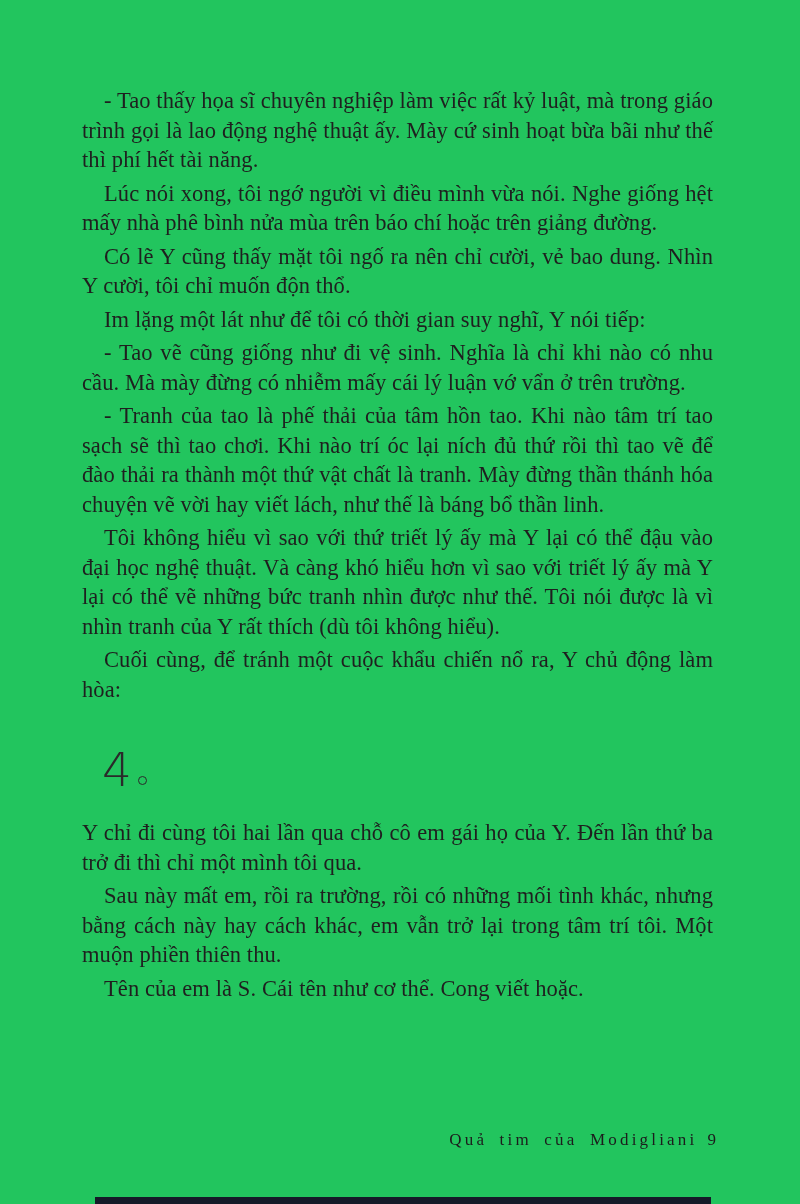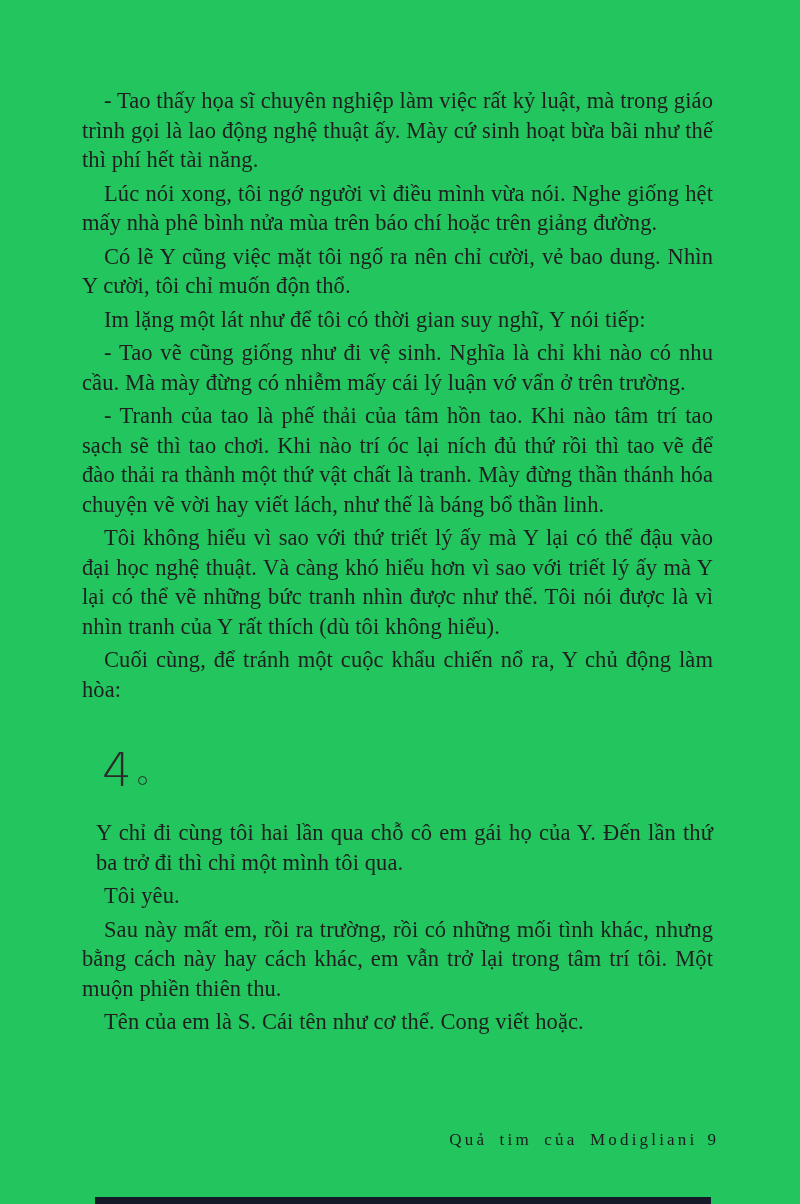--- a/index.html
+++ b/index.html
@@ -19,21 +19,21 @@
     width: 631px;
   }
   .content p {
     margin: 0 0 4px 0;
     font-size: 22.5px;
     line-height: 29.5px;
     text-align: justify;
     text-indent: 22px;
     letter-spacing: 0.1px;
   }
-  .content p.no-indent { text-indent: 0; margin-left: 14px; }
+  .content p.no-indent { text-indent: 0; }
   .content .it { }
   .section-heading {
     margin-top: 42px;
     margin-bottom: 20px;
     padding-left: 20px;
     height: 52px;
     line-height: 48px;
   }
   .section-number {
     font-family: "DejaVu Sans", "Liberation Sans", sans-serif;
@@ -72,33 +72,32 @@
   }
 </style>
 </head>
 <body>
 
 <div class="page">
   <div class="content">
     <div>
         <p><span>- Tao thấy họa sĩ chuyên nghiệp làm việc rất kỷ luật, mà trong giáo trình gọi là lao động nghệ thuật ấy. Mày cứ sinh hoạt bừa bãi như thế thì phí hết tài năng.</span></p>
         <p><span>Lúc nói xong, tôi ngớ người vì điều mình vừa nói. Nghe giống hệt mấy nhà phê bình nửa mùa trên báo chí hoặc trên giảng đường.</span></p>
-        <p><span>Có lẽ Y cũng việc mặt tôi ngố ra nên chỉ cười, vẻ bao dung. Nhìn Y cười, tôi chỉ muốn độn thổ.</span></p>
+        <p><span>Có lẽ Y cũng thấy mặt tôi ngố ra nên chỉ cười, vẻ bao dung. Nhìn Y cười, tôi chỉ muốn độn thổ.</span></p>
         <p><span>Im lặng một lát như để tôi có thời gian suy nghĩ, Y nói tiếp:</span></p>
         <p><span>- Tao vẽ cũng giống như đi vệ sinh. Nghĩa là chỉ khi nào có nhu cầu. Mà mày đừng có nhiễm mấy cái lý luận vớ vẩn ở trên trường.</span></p>
         <p><span>- Tranh của tao là phế thải của tâm hồn tao. Khi nào tâm trí tao sạch sẽ thì tao chơi. Khi nào trí óc lại ních đủ thứ rồi thì tao vẽ để đào thải ra thành một thứ vật chất là tranh. Mày đừng thần thánh hóa chuyện vẽ vời hay viết lách, như thế là báng bổ thần linh.</span></p>
         <p><span>Tôi không hiểu vì sao với thứ triết lý ấy mà Y lại có thể đậu vào đại học nghệ thuật. Và càng khó hiểu hơn vì sao với triết lý ấy mà Y lại có thể vẽ những bức tranh nhìn </span><span class="it">được</span><span> như thế. Tôi nói </span><span class="it">được</span><span> là vì nhìn tranh của Y rất thích (dù tôi không hiểu).</span></p>
         <p><span>Cuối cùng, để tránh một cuộc khẩu chiến nổ ra, Y chủ động làm hòa:</span></p>
       </div>
     <div class="section-heading">
       <span class="section-number">4</span><span class="ring"></span>
     </div>
     <div>
         <p class="no-indent"><span>Y chỉ đi cùng tôi hai lần qua chỗ cô em gái họ của Y. Đến lần thứ ba trở đi thì chỉ một mình tôi qua.</span></p>
-        <p><span>Tôi yêu.</span></p>
         <p><span>Sau này mất em, rồi ra trường, rồi có những mối tình khác, nhưng bằng cách này hay cách khác, em vẫn trở lại trong tâm trí tôi. Một muộn phiền thiên thu.</span></p>
         <p><span>Tên của em là S. Cái tên như cơ thể. Cong viết hoặc.</span></p>
       </div>
   </div>
   <div class="footer">
     <span class="ft">Quả tim của Modigliani</span><span class="fn">9</span>
   </div>
   <div class="scan-bar"></div>
 </div>
 

